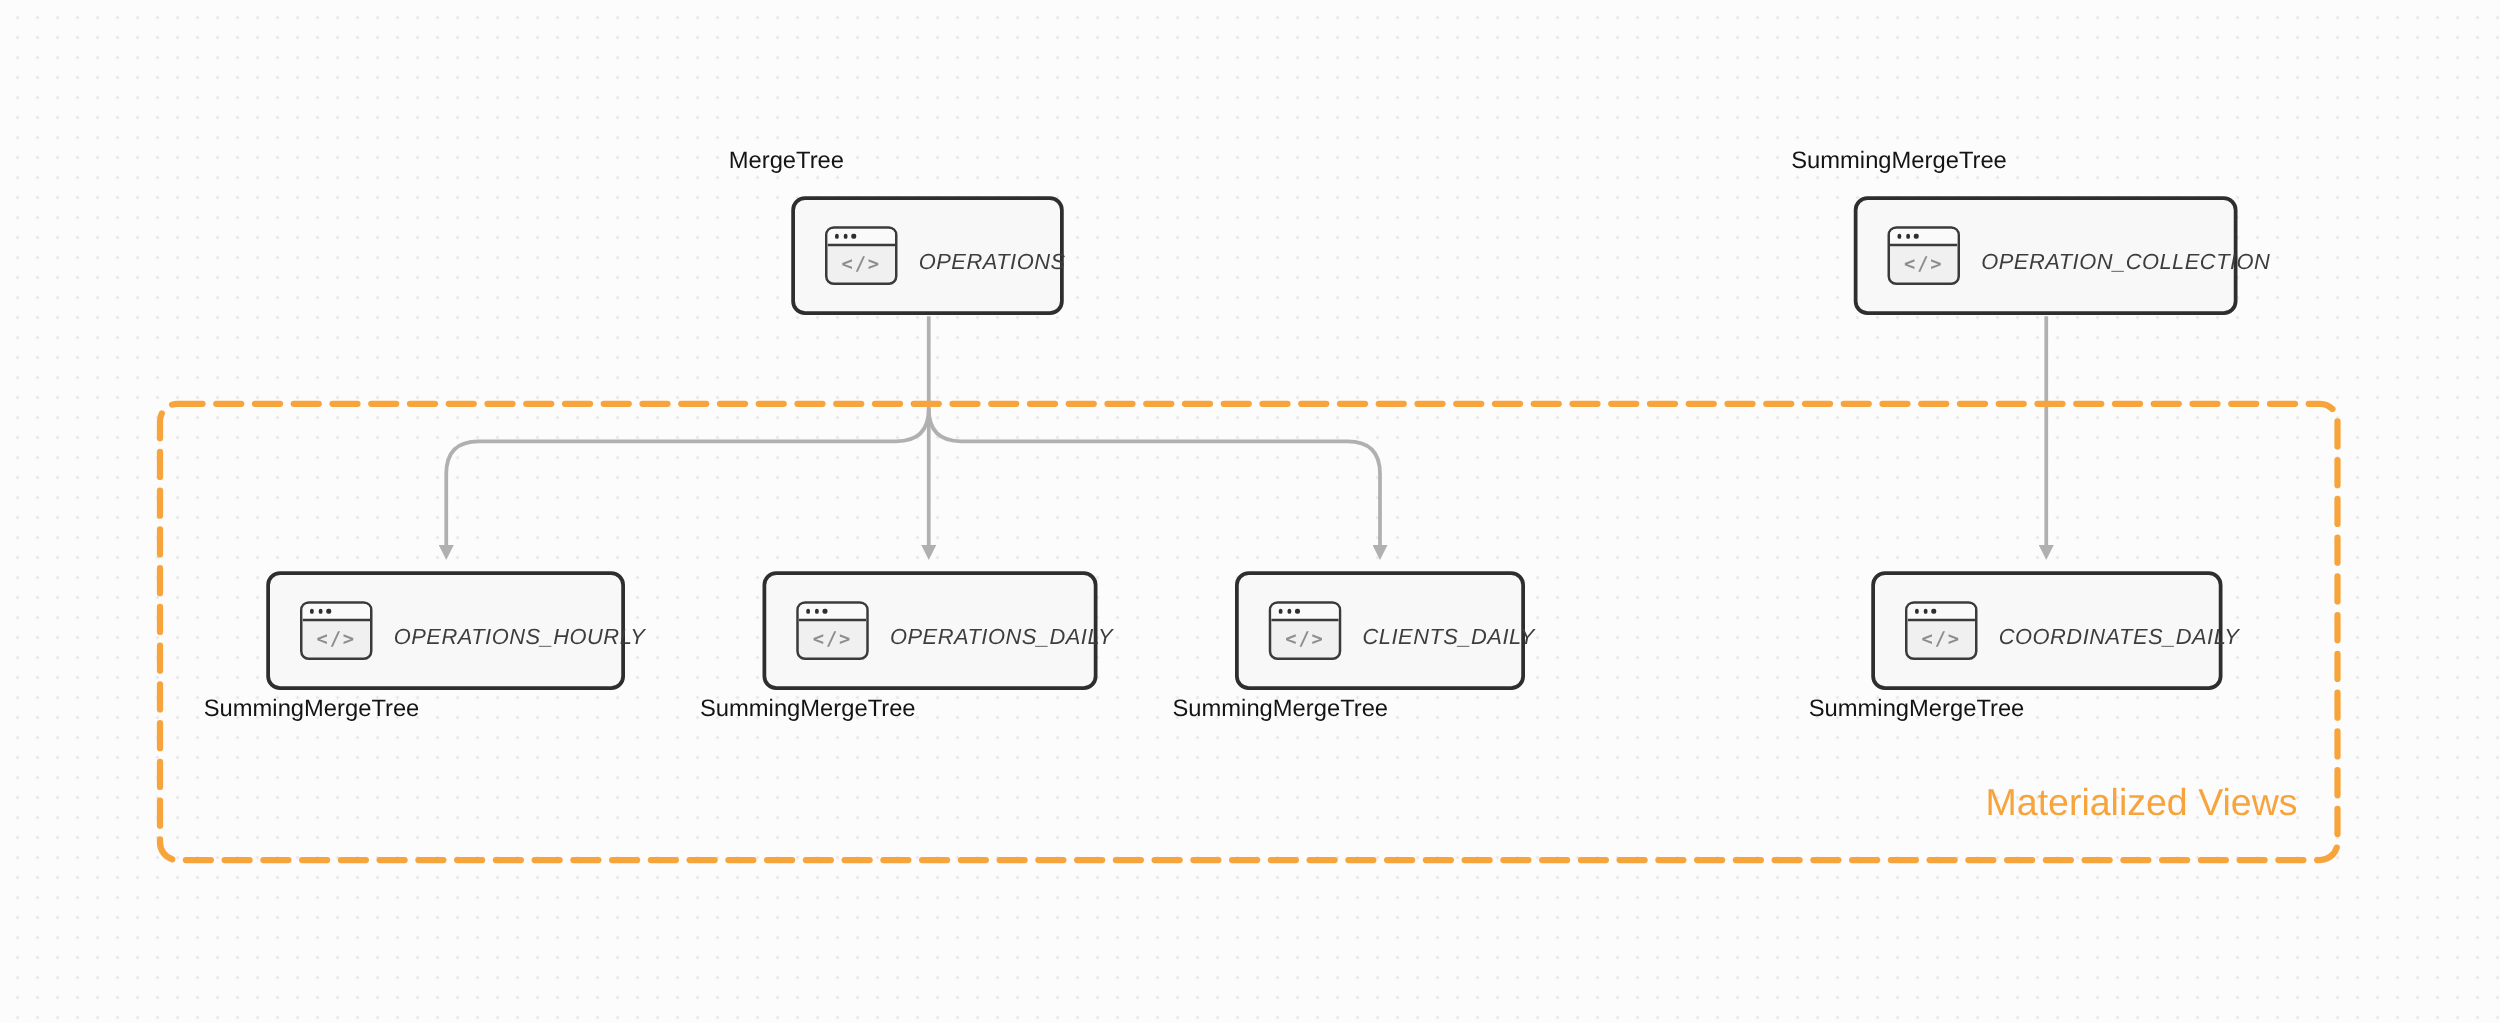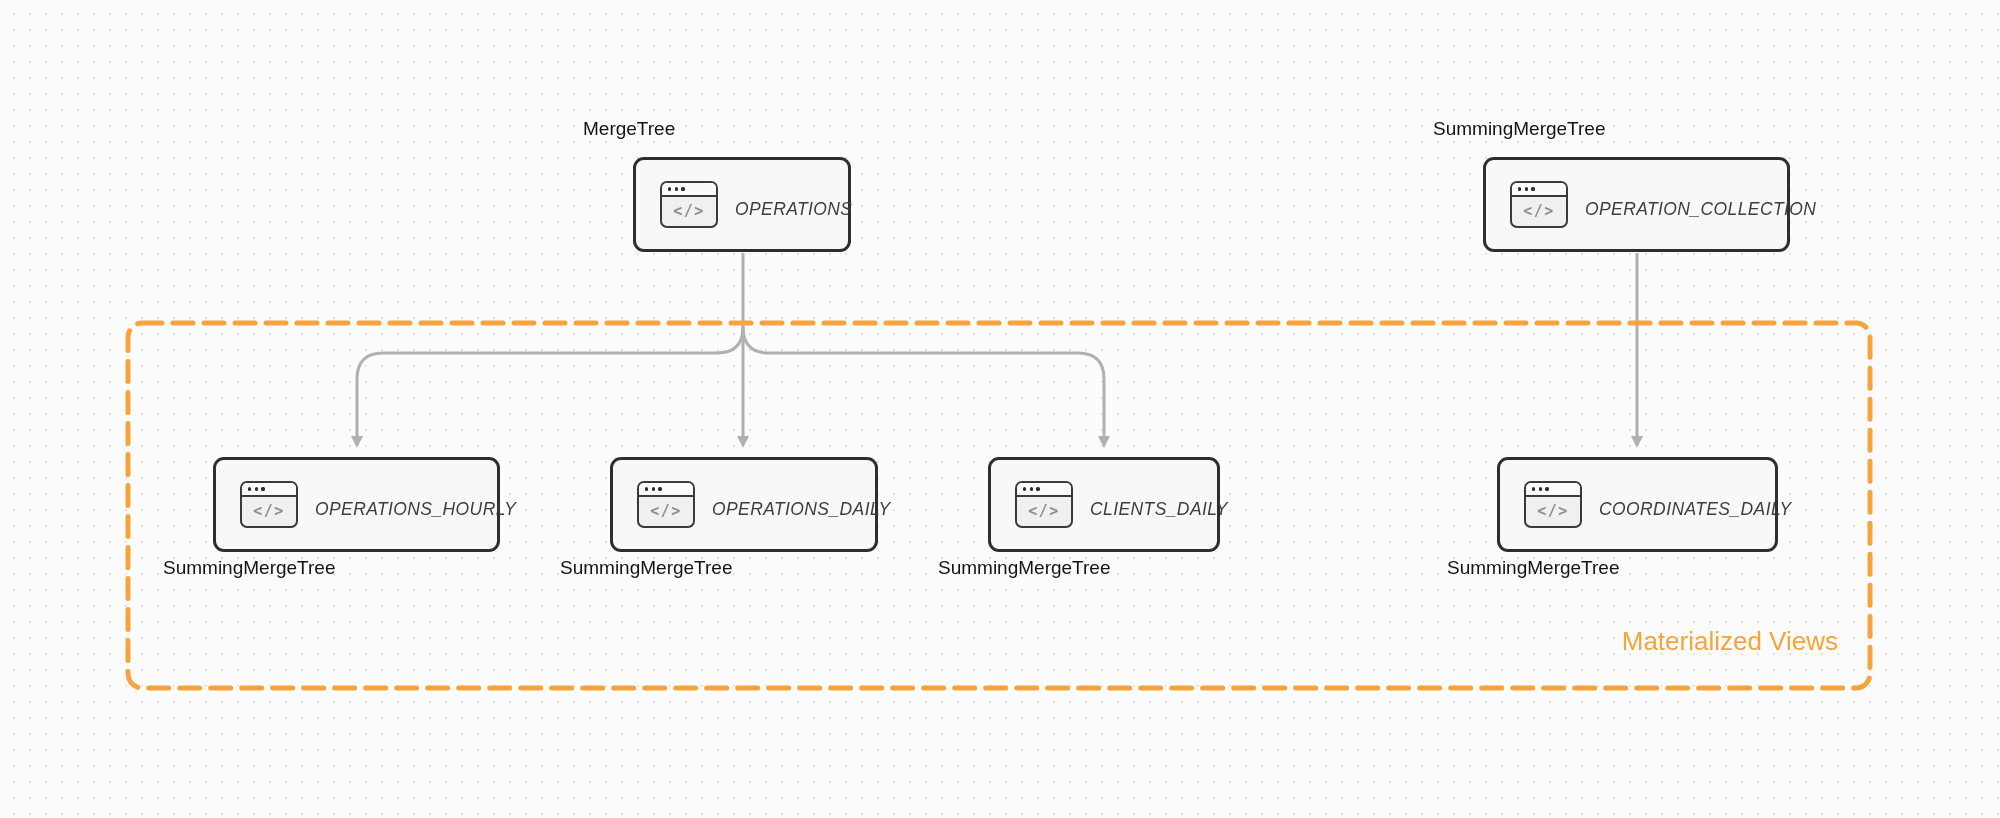--- a/index.html
+++ b/index.html
@@ -103,21 +103,21 @@
   .e4 { left: 560px;  top: 557px; width: 368px; }
   .e5 { left: 938px;  top: 557px; width: 332px; }
   .e6 { left: 1447px; top: 557px; width: 381px; }
   
   .group-label {
     position: absolute;
     left: 1558px;
     top: 626px;
     width: 280px;
     text-align: right;
-    font-size: 26px;
+    font-size: 30px;
     font-weight: 500;
     color: #F6A43B;
     white-space: nowrap;
   }
 </style>
 </head>
 <body>
 
 <svg class="layer" width="2000" height="818" viewBox="0 0 2000 818" xmlns="http://www.w3.org/2000/svg">
   <defs>

